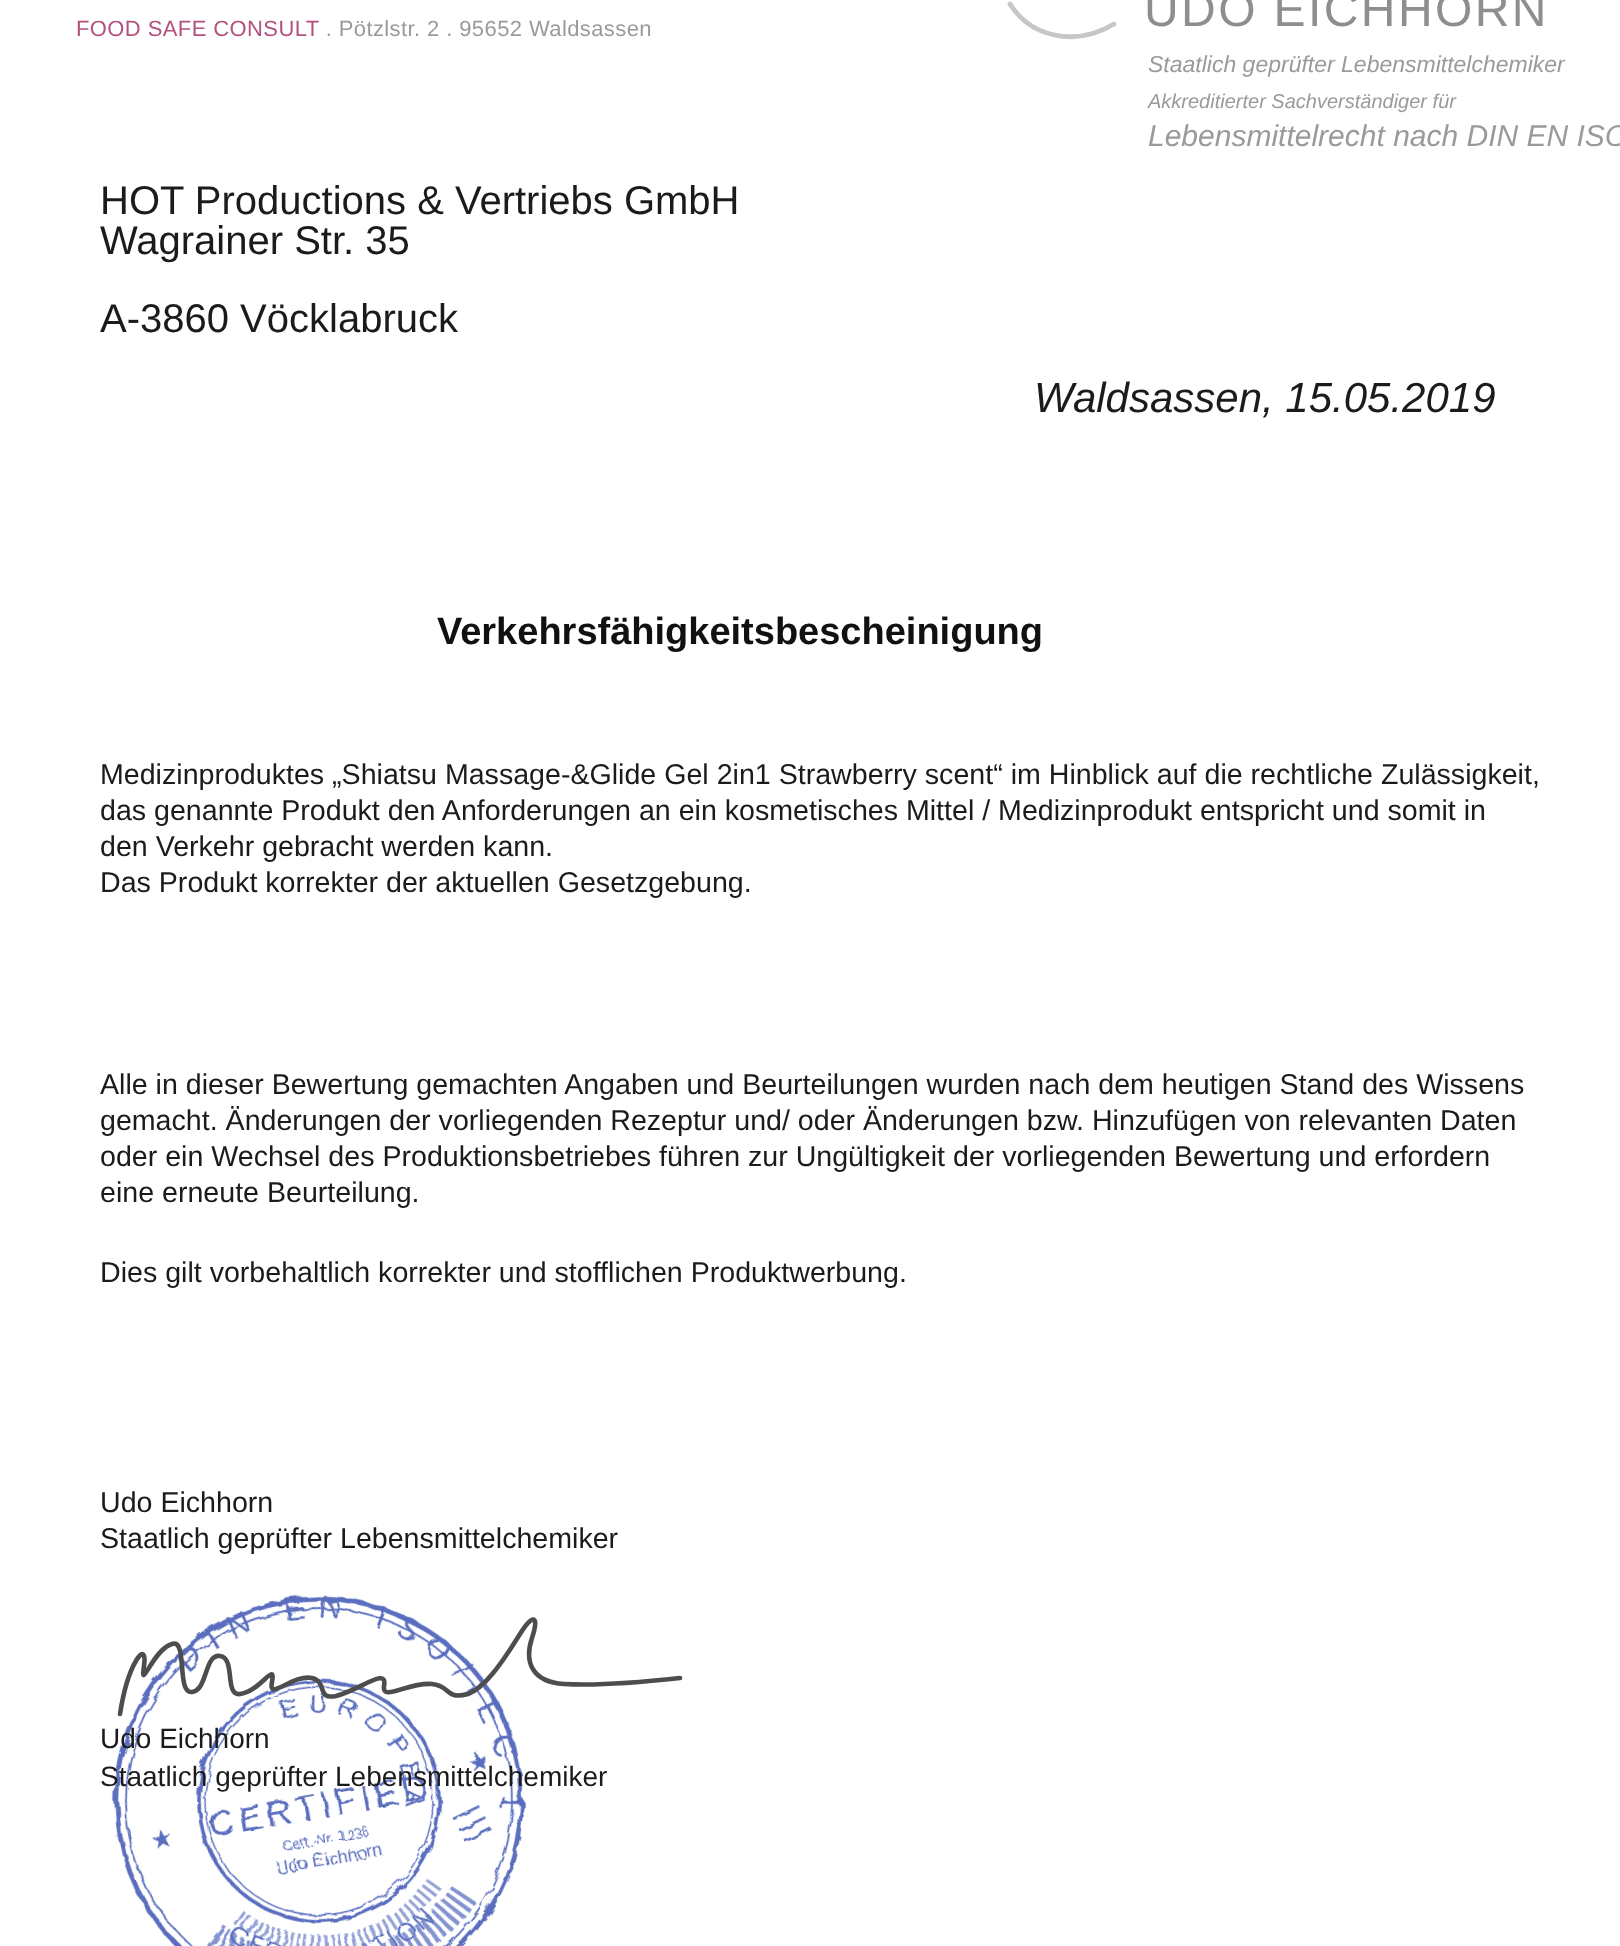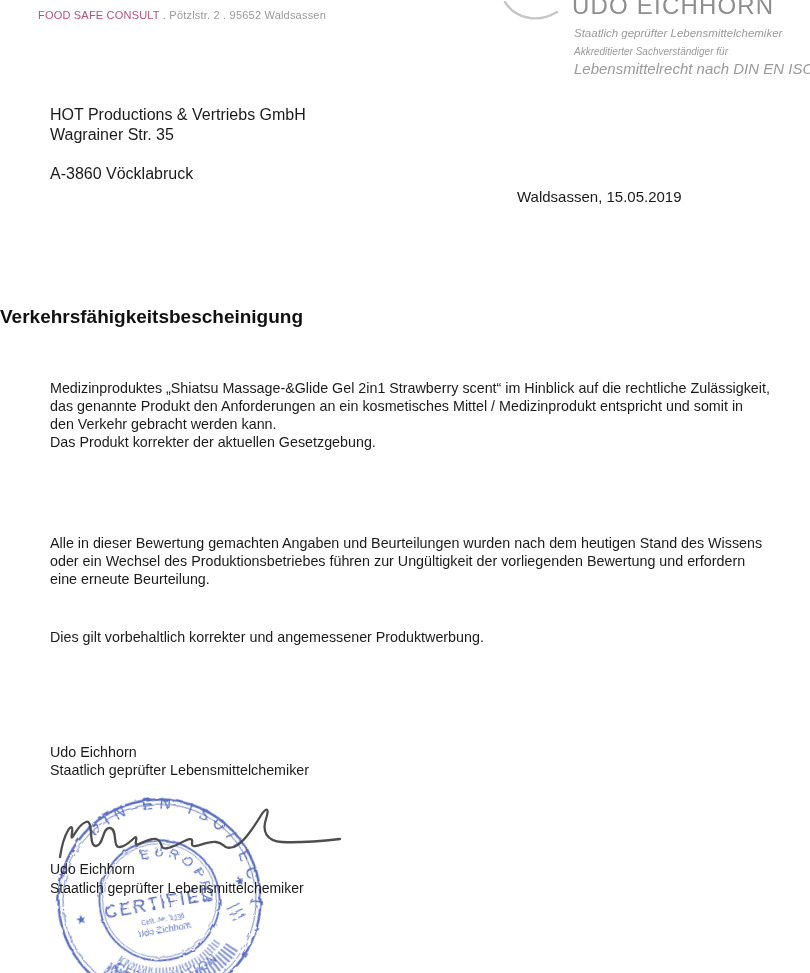--- a/index.html
+++ b/index.html
@@ -14,26 +14,26 @@
   .sender-line{left:38px;top:9px;font-size:11px;letter-spacing:.2px;}
   .brand{color:#b4517e;}
   .sender-addr{color:#9a9a9a;}
   .lh-name{left:572px;top:-6px;font-size:24px;line-height:24px;letter-spacing:1.2px;color:#8e8e8e;}
   .lh-role{left:574px;color:#9a9a9a;font-style:italic;}
   .lh-role-1{top:27px;font-size:11.5px;}
   .lh-role-2{top:46px;font-size:10px;}
   .lh-role-3{top:60px;font-size:15px;}
 
   
-  .recipient{left:50px;top:91px;font-size:16px;line-height:20px;margin-top:14px;}
+  .recipient{left:50px;top:91px;font-size:20px;line-height:20px;}
   .recipient .gap{height:19px;}
-  .date-line{left:517px;top:188px;font-size:15px;}
+  .date-line{left:517px;top:188px;font-size:21px;font-style:italic;}
 
   
-  .doc-title{left:0;top:306px;width:740px;text-align:left;
+  .doc-title{left:0;top:306px;width:740px;text-align:center;
     font-size:19px;font-weight:bold;color:#111;}
 
   
   .body-block{left:50px;font-size:14.3px;line-height:18px;color:#1b1b1b;}
   .p1{top:379px;}
   .ingredients{top:470px;}
   .p2{top:534px;}
   .p3{top:628px;}
   .signoff{top:743px;}
 
@@ -77,25 +77,26 @@
   <div class="abs body-block p1">
     <div class="line">Medizinproduktes „Shiatsu Massage-&amp;Glide Gel 2in1 Strawberry scent“ im Hinblick auf die rechtliche Zulässigkeit,</div>
     <div class="line">das genannte Produkt den Anforderungen an ein kosmetisches Mittel / Medizinprodukt entspricht und somit in</div>
     <div class="line">den Verkehr gebracht werden kann.</div>
     <div class="line">Das Produkt korrekter der aktuellen Gesetzgebung.</div>
   </div>
 
 
   <div class="abs body-block p2">
     <div class="line">Alle in dieser Bewertung gemachten Angaben und Beurteilungen wurden nach dem heutigen Stand des Wissens</div>
+    <div class="line">gemacht. Änderungen der vorliegenden Rezeptur und/ oder Änderungen bzw. Hinzufügen von relevanten Daten</div>
     <div class="line">oder ein Wechsel des Produktionsbetriebes führen zur Ungültigkeit der vorliegenden Bewertung und erfordern</div>
     <div class="line">eine erneute Beurteilung.</div>
   </div>
 
-  <div class="abs body-block p3 line">Dies gilt vorbehaltlich korrekter und angemessener Produktwerbung.</div>
+  <div class="abs body-block p3 line">Dies gilt vorbehaltlich korrekter und stofflichen Produktwerbung.</div>
 
   <div class="abs body-block signoff">
     <div class="line">Udo Eichhorn</div>
     <div class="line">Staatlich geprüfter Lebensmittelchemiker</div>
   </div>
 
   <svg class="abs stamp-wrap" viewBox="0 0 215 215">
     <defs>
       <filter id="stampRough" x="-8%" y="-8%" width="116%" height="116%">
         <feTurbulence type="fractalNoise" baseFrequency="0.12" numOctaves="2" seed="7" result="n"></feTurbulence>

